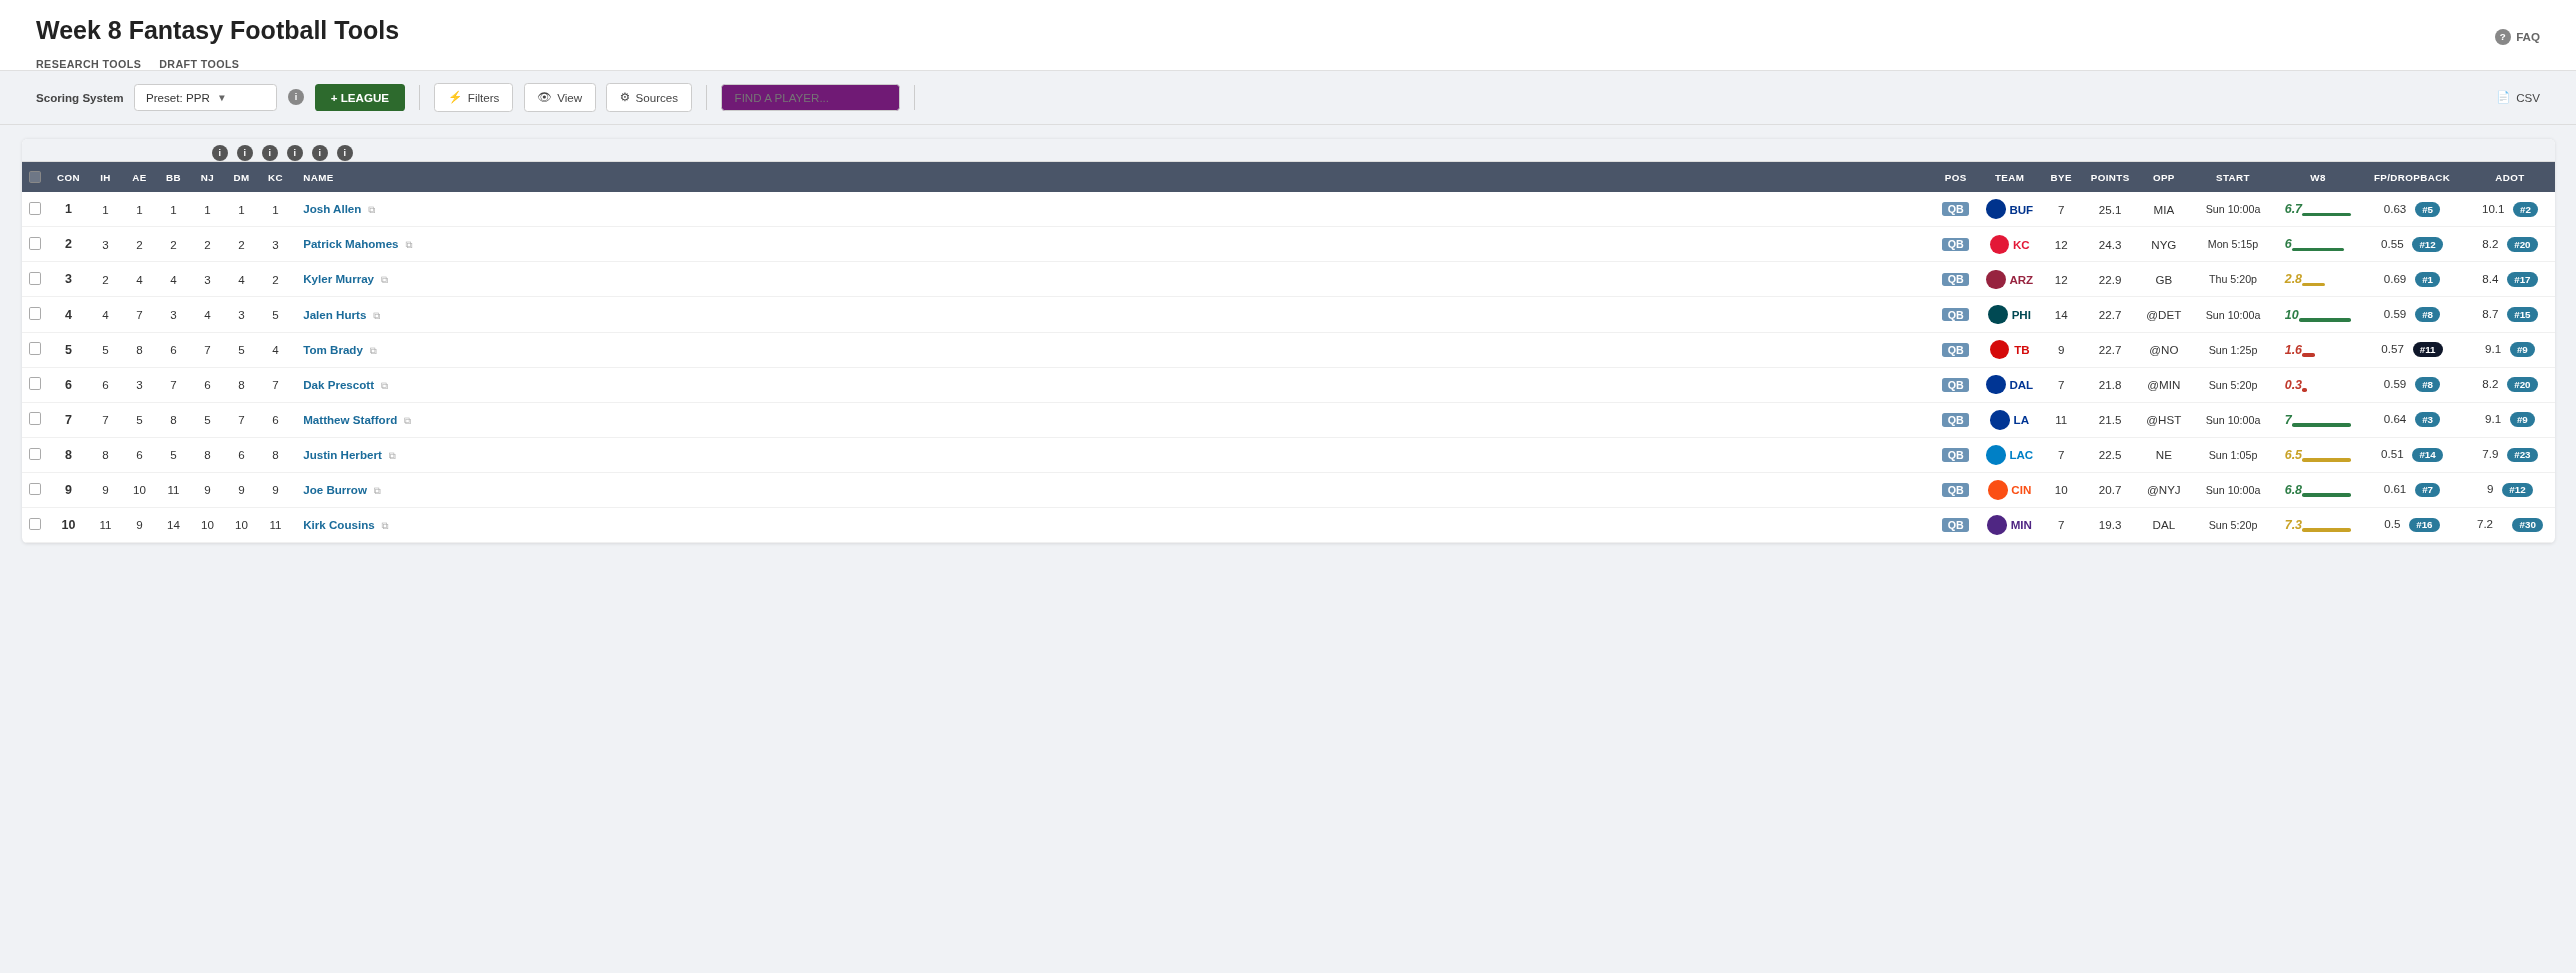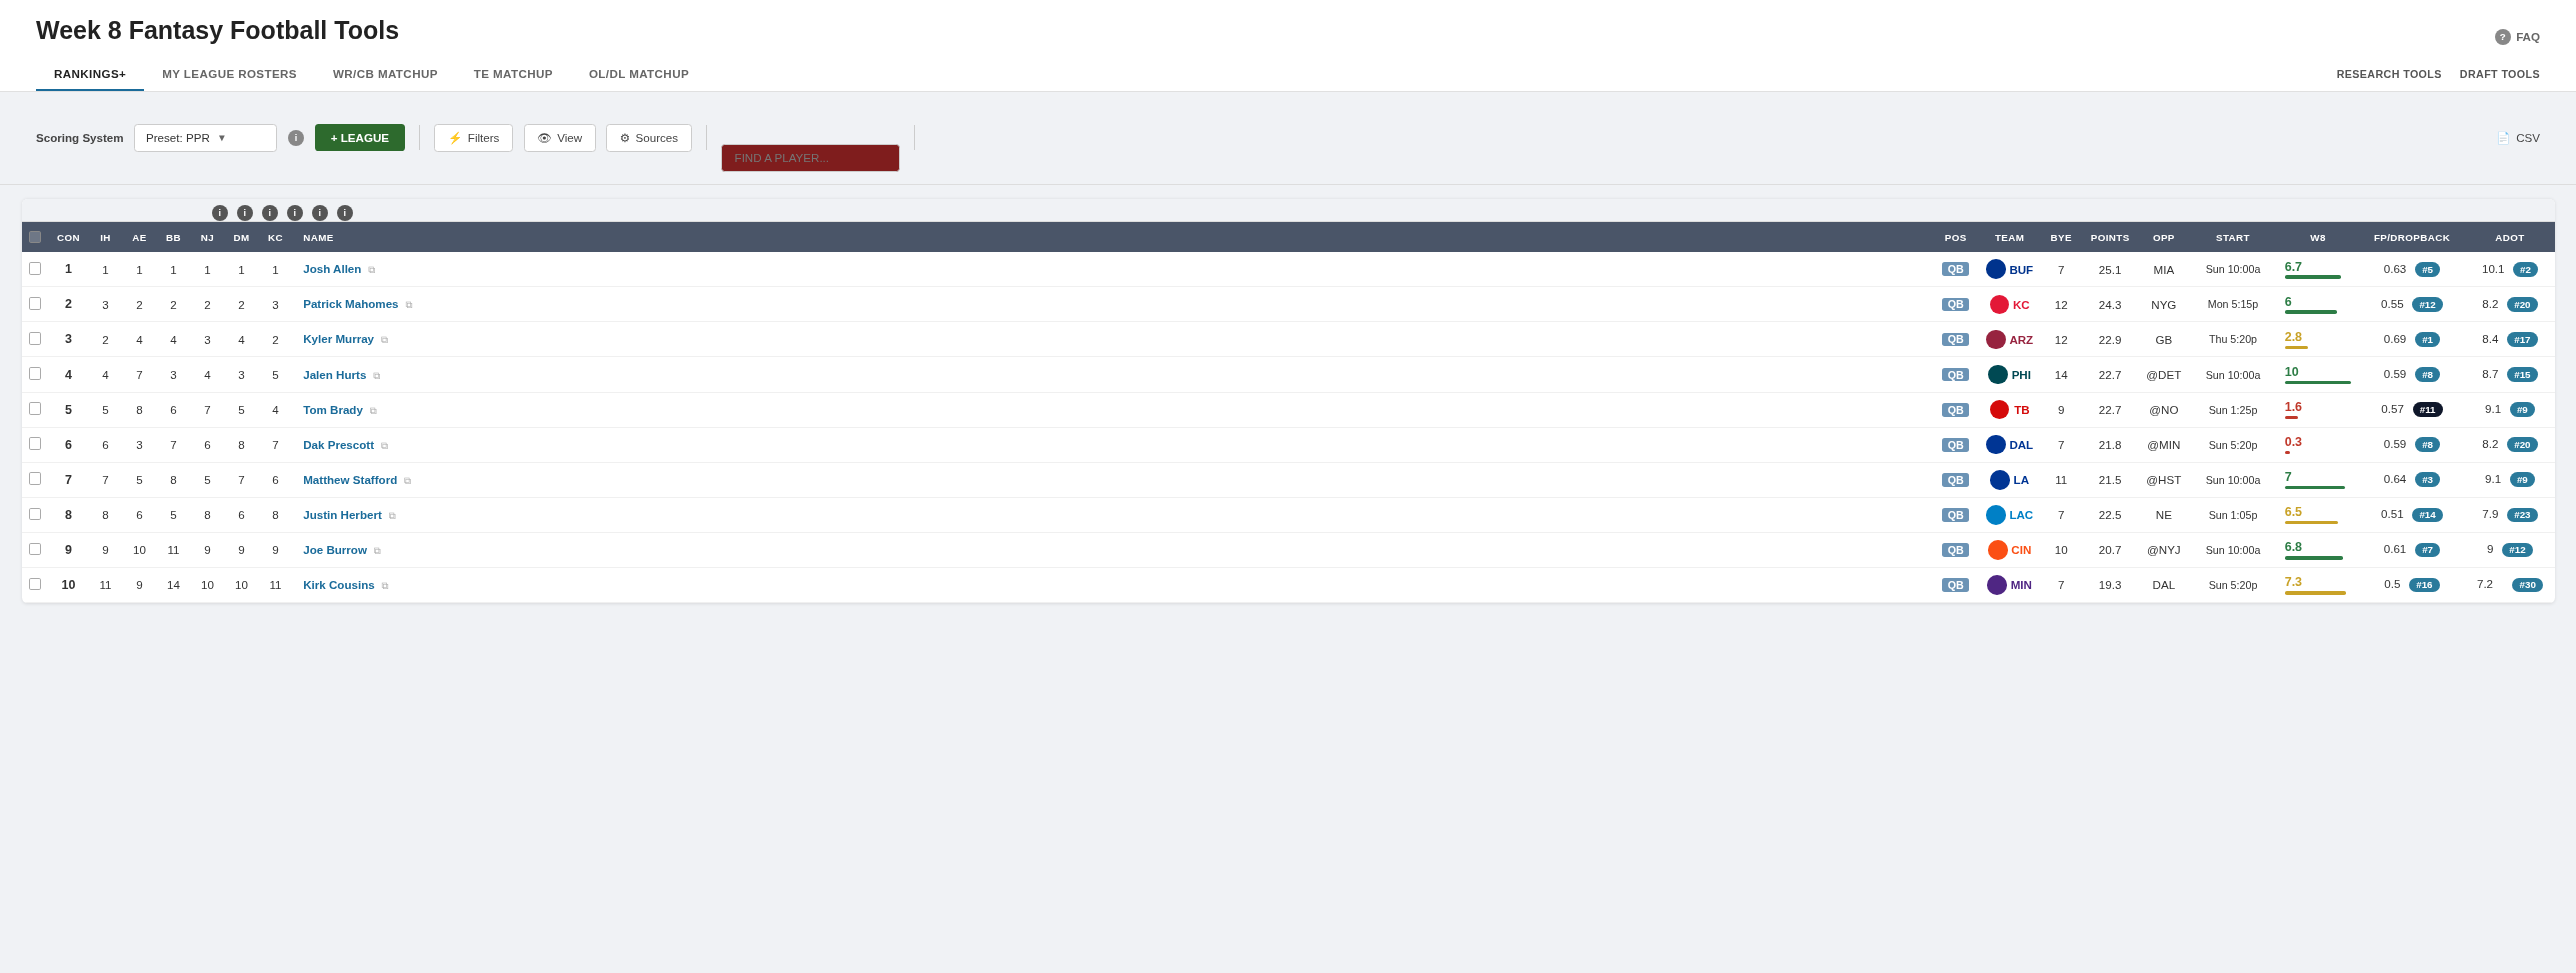--- a/index.html
+++ b/index.html
@@ -15,21 +15,21 @@
     .faq-link { display: flex; align-items: center; gap: 5.4px; font-size: 11.6px; color: #555; }
 
     .toolbar { background: #f0f2f5; padding: 12.5px 36px; display: flex; align-items: center; gap: 10.7px; border-bottom: 0.9px solid #ddd; }
     .scoring-label { font-size: 11.6px; font-weight: 600; color: #444; }
     .scoring-select { border: 0.9px solid #ccc; border-radius: 3.6px; padding: 6.3px 10.7px; font-size: 11.6px; background: white; display: flex; align-items: center; gap: 7.2px; cursor: pointer; min-width: 143px; }
     .scoring-select .chevron { color: #666; font-size: 9.8px; }
     .info-btn { color: #888; cursor: pointer; font-size: 14.3px; }
     .league-btn { background: #2d6a2d; color: white; border: none; border-radius: 3.6px; padding: 7.2px 16px; font-size: 11.6px; font-weight: 700; cursor: pointer; }
     .separator { width: 0.9px; height: 25px; background: #ccc; margin: 0 3.6px; }
     .filter-btn { display: flex; align-items: center; gap: 5.4px; padding: 6.3px 12.5px; border: 0.9px solid #ccc; border-radius: 3.6px; background: white; font-size: 11.6px; cursor: pointer; color: #444; }
-    .search-input { border: 0.9px solid #ccc; border-radius: 3.6px; padding: 6.3px 12.5px; font-size: 11.6px; background: #7f1d1d; width: 179px; color: #999; margin-top: 40px; }
+    .search-input { border: 0.9px solid #ccc; border-radius: 3.6px; padding: 6.3px 12.5px; font-size: 11.6px; background: #701a75; width: 179px; color: #999; }
     .csv-btn { display: flex; align-items: center; gap: 5.4px; font-size: 11.6px; color: #444; cursor: pointer; margin-left: auto; }
 
     .table-container { margin: 14.3px 21.5px; background: white; border-radius: 5.4px; overflow: hidden; box-shadow: 0 0.9px 3.6px rgba(0,0,0,0.1); }
     
     table { width: 100%; border-collapse: collapse; }
     thead tr { background: #4a5568; color: white; }
     thead th { padding: 9px 7.2px; font-size: 9.8px; font-weight: 700; text-align: center; letter-spacing: 0.4px; white-space: nowrap; }
     tbody tr { border-bottom: 0.9px solid #f0f0f0; }
     tbody td { padding: 7.2px 7.2px; font-size: 11.6px; text-align: center; vertical-align: middle; }
     tbody td.name-col { text-align: left; padding-left: 10.7px; }
@@ -40,45 +40,38 @@
     .icon-small { color: #aaa; margin-left: 3.6px; font-size: 9.8px; }
     
     .team-logo { width: 19.7px; height: 19.7px; border-radius: 50%; display: inline-flex; align-items: center; justify-content: center; font-size: 8px; font-weight: 700; color: white; }
     
     .badge { display: inline-block; border-radius: 10.7px; padding: 1.8px 7.2px; font-size: 9.8px; font-weight: 700; color: white; background: #2a7a9b; }
     
     .info-icon { display: inline-flex; align-items: center; justify-content: center; width: 16px; height: 16px; border-radius: 50%; background: #555; color: white; font-size: 9px; font-weight: 700; cursor: pointer; }
     
     .pos-badge { display: inline-block; padding: 0.9px 5.4px; border-radius: 2.7px; font-size: 10.7px; font-weight: 600; background: #6b93b5; color: white; text-align: center; }
 
-    .w8-wrapper { display: flex; flex-direction: column; align-items: flex-start; min-width: 54px; }
+    .w8-wrapper { display: flex; flex-direction: row; align-items: flex-end; min-width: 54px; font-style: italic; }
     .w8-number { font-size: 12.5px; font-weight: 800; }
     .progress-bar { height: 3.6px; width: 45px; border-radius: 1.8px; margin-top: 1.8px; }
 
     .checkbox { width: 12.5px; height: 12.5px; border: 0.9px solid #aaa; border-radius: 1.8px; display: inline-block; background: white; cursor: pointer; }
   </style>
 </head>
 <body>
 
 <div class="header-bar">
   <div style="display:flex; justify-content:space-between; align-items:center;">
     <h1 class="page-title">Week 8 Fantasy Football Tools</h1>
     <div class="faq-link">
       <span style="width:16px;height:16px;border-radius:50%;background:#888;color:white;display:inline-flex;align-items:center;justify-content:center;font-size:9.8px;font-weight:700;">?</span>
       <span style="font-size:11.6px;color:#666;font-weight:600;">FAQ</span>
     </div>
   </div>
   <nav class="nav-tabs">
-    <div class="nav-left">
-      <div class="nav-tab active">RANKINGS+</div>
-      <div class="nav-tab">MY LEAGUE ROSTERS</div>
-      <div class="nav-tab">WR/CB MATCHUP</div>
-      <div class="nav-tab">TE MATCHUP</div>
-      <div class="nav-tab">OL/DL MATCHUP</div>
-    </div>
     <div class="nav-right">
       <span>RESEARCH TOOLS</span>
       <span>DRAFT TOOLS</span>
     </div>
   </nav>
 </div>
 
 <div class="toolbar">
   <span class="scoring-label">Scoring System</span>
   <div class="scoring-select">

